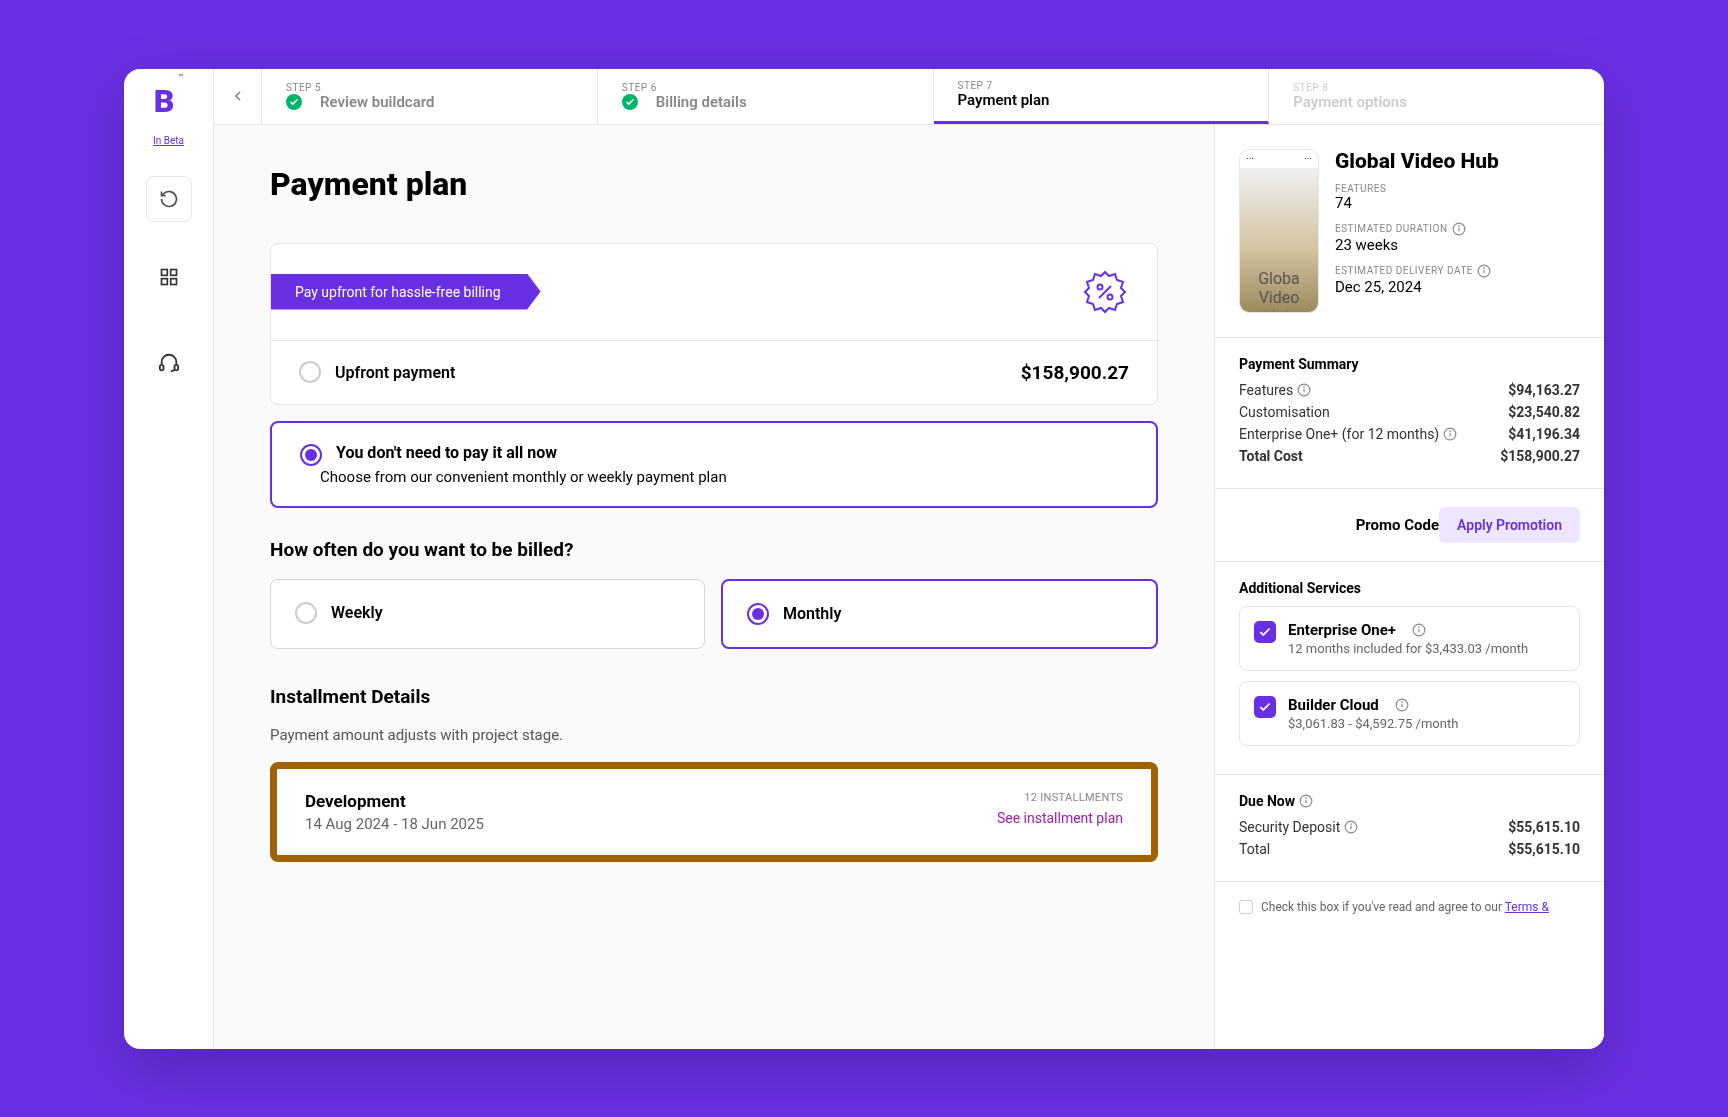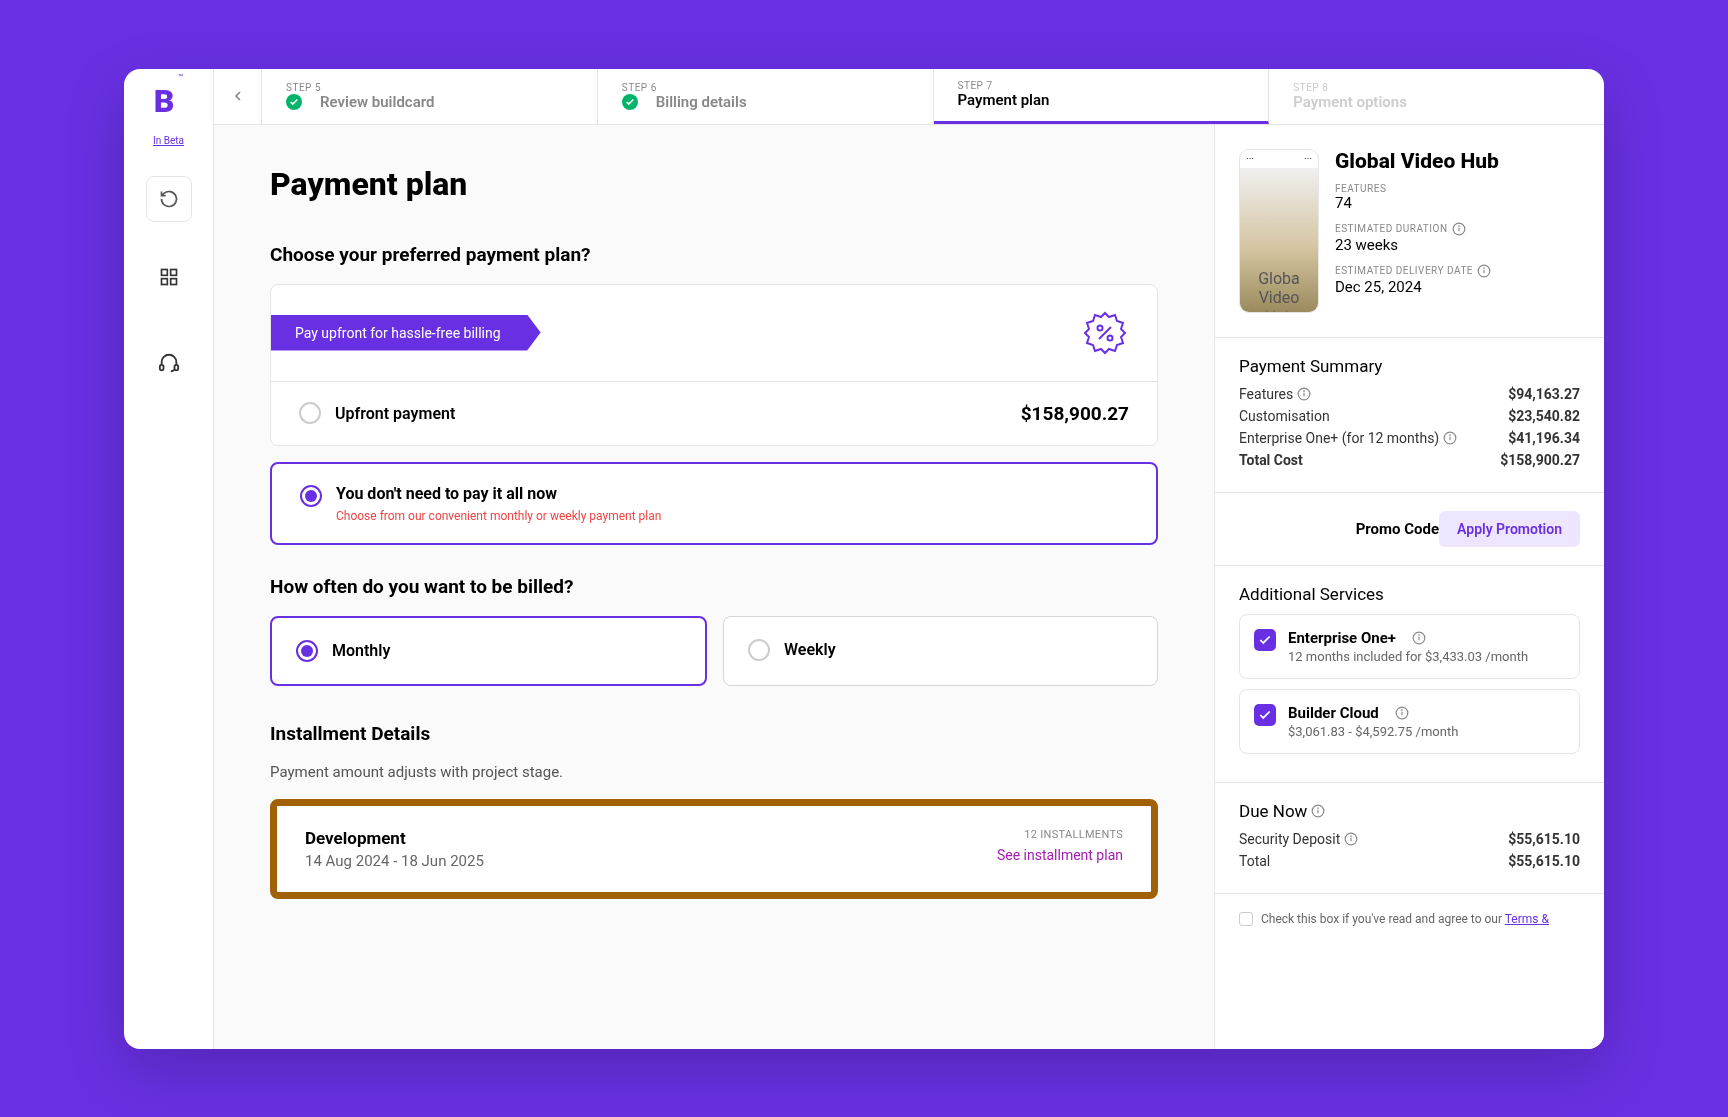--- a/index.html
+++ b/index.html
@@ -287,23 +287,23 @@
       margin-bottom: 30px;
     }
 
     .option-title {
       font-size: 16px;
       font-weight: 700;
       margin-bottom: 6px;
     }
 
     .option-sub {
-      font-size: 12px;
-      color: #ef4444;
-      margin-left: 36px;
+      font-size: 15px;
+      color: #000000;
+      margin-left: 20px;
     }
 
     .billing-options {
       display: flex;
       gap: 16px;
       margin-bottom: 36px;
     }
 
     .billing-card {
       flex: 1;
@@ -425,22 +425,22 @@
       color: #000;
       margin-bottom: 10px;
     }
 
     .section {
       padding: 18px 24px;
       border-top: 1px solid #e5e5e5;
     }
 
     .section-title {
-      font-size: 17px;
-      font-weight: 400;
+      font-size: 14px;
+      font-weight: 700;
       margin-bottom: 10px;
     }
 
     .line {
       display: flex;
       justify-content: space-between;
       font-size: 14px;
       margin-bottom: 6px;
       color: #333;
     }
@@ -620,21 +620,20 @@
             <span>Payment options</span>
           </div>
       </div>
     </div>
 
     <div class="content-row">
 
       <div class="left-panel">
         <h1>Payment plan</h1>
 
-        <h2>Choose your preferred payment plan?</h2>
 
         <div class="upfront-card">
           <div class="ribbon-row">
             <div class="ribbon">Pay upfront for hassle-free billing</div>
             <svg class="discount-badge" viewBox="0 0 48 48" fill="none" stroke="#6930e3" stroke-width="2">
               <path d="M24 4 L28 8 L34 6 L36 12 L42 14 L40 20 L44 24 L40 28 L42 34 L36 36 L34 42 L28 40 L24 44 L20 40 L14 42 L12 36 L6 34 L8 28 L4 24 L8 20 L6 14 L12 12 L14 6 L20 8 Z"></path>
               <circle cx="19" cy="19" r="2.5"></circle>
               <circle cx="29" cy="29" r="2.5"></circle>
               <line x1="30" y1="18" x2="18" y2="30"></line>
             </svg>
@@ -652,30 +651,30 @@
           <div class="radio-label">
             <span class="radio selected"></span>
             <span class="option-title">You don't need to pay it all now</span>
           </div>
           <div class="option-sub">Choose from our convenient monthly or weekly payment plan</div>
         </div>
 
         <h2>How often do you want to be billed?</h2>
 
         <div class="billing-options">
+          <div class="billing-card">
+            <div class="radio-label">
+              <span class="radio"></span>
+              <span>Weekly</span>
+            </div>
+          </div>
           <div class="billing-card selected">
             <div class="radio-label">
               <span class="radio selected"></span>
               <span>Monthly</span>
-            </div>
-          </div>
-          <div class="billing-card">
-            <div class="radio-label">
-              <span class="radio"></span>
-              <span>Weekly</span>
             </div>
           </div>
         </div>
 
         <h2>Installment Details</h2>
         <div class="installment-sub">Payment amount adjusts with project stage.</div>
 
         <div class="dev-card">
           <div>
             <div class="dev-title">Development</div>

